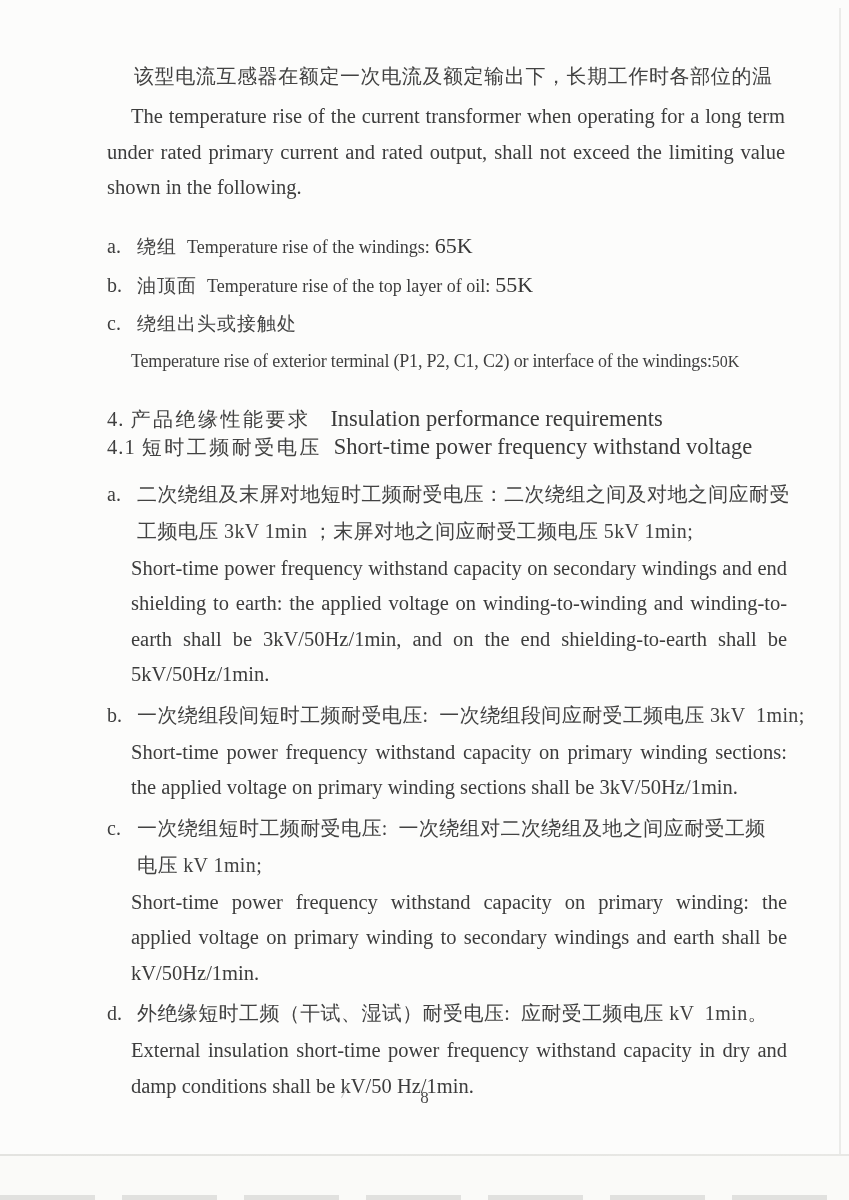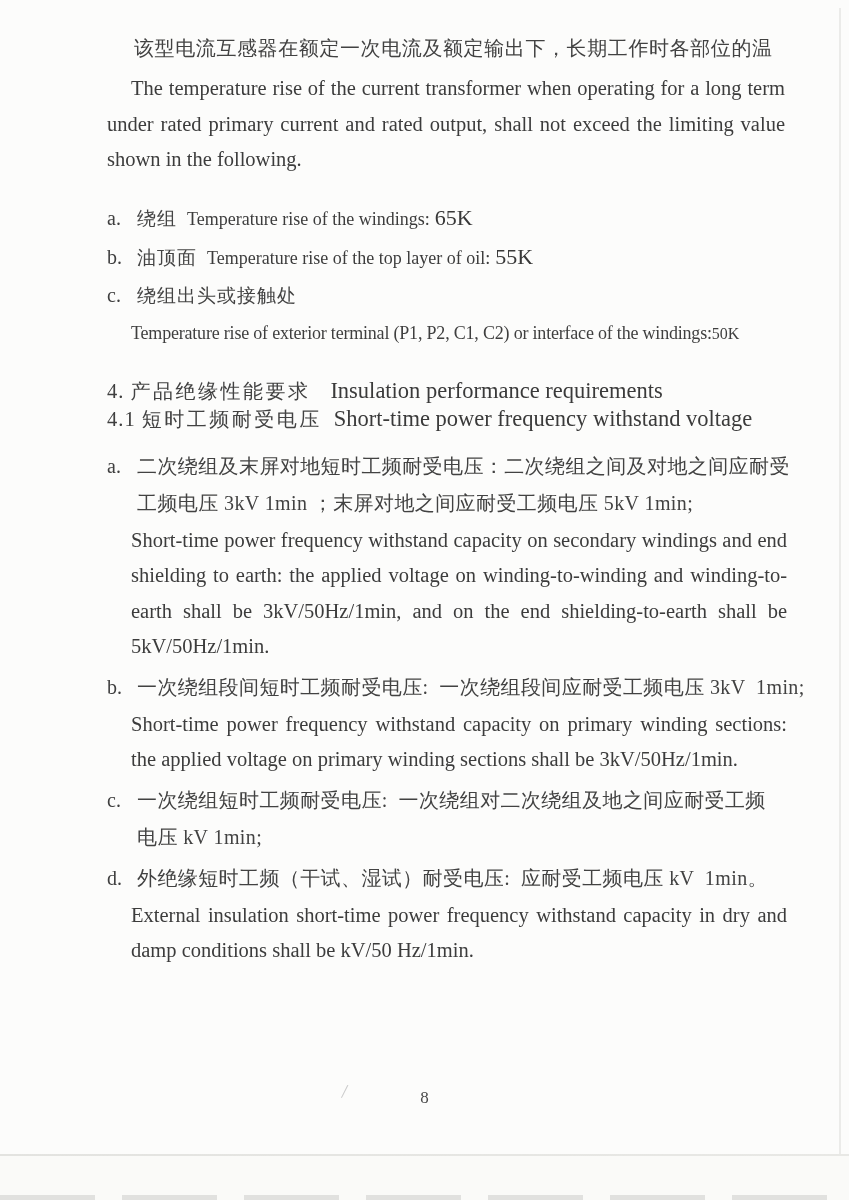--- a/index.html
+++ b/index.html
@@ -10,21 +10,21 @@
   .page {
     position: relative;
     width: 849px;
     height: 1200px;
     background: #fcfcfb;
     overflow: hidden;
     color: #3f3f3f;
   }
   .content {
     position: absolute;
-    top: 28px;
+    top: 56px;
     left: 107px;
     width: 678px;
   }
 
   
   .cn-line {
     font-size: 20px;
     line-height: 40px;
     letter-spacing: 0.6px;
     white-space: pre;
@@ -218,20 +218,21 @@
       </div>
 
       <div class="item">
         <div class="item-head">
           <span class="marker">c.</span>
           <div class="item-cn">
             <div class="cn-line">一次绕组短时工频耐受电压:  一次绕组对二次绕组及地之间应耐受工频</div>
             <div class="cn-line">电压 kV 1min;</div>
           </div>
         </div>
+        <p class="item-en">Short-time power frequency withstand capacity on primary winding: the applied voltage on primary winding to secondary windings and earth shall be kV/50Hz/1min.</p>
       </div>
 
       <div class="item">
         <div class="item-head">
           <span class="marker">d.</span>
           <div class="item-cn">
             <div class="cn-line">外绝缘短时工频（干试、湿试）耐受电压:  应耐受工频电压 kV  1min。</div>
           </div>
         </div>
         <p class="item-en">External insulation short-time power frequency withstand capacity in dry and damp conditions shall be kV/50 Hz/1min.</p>

